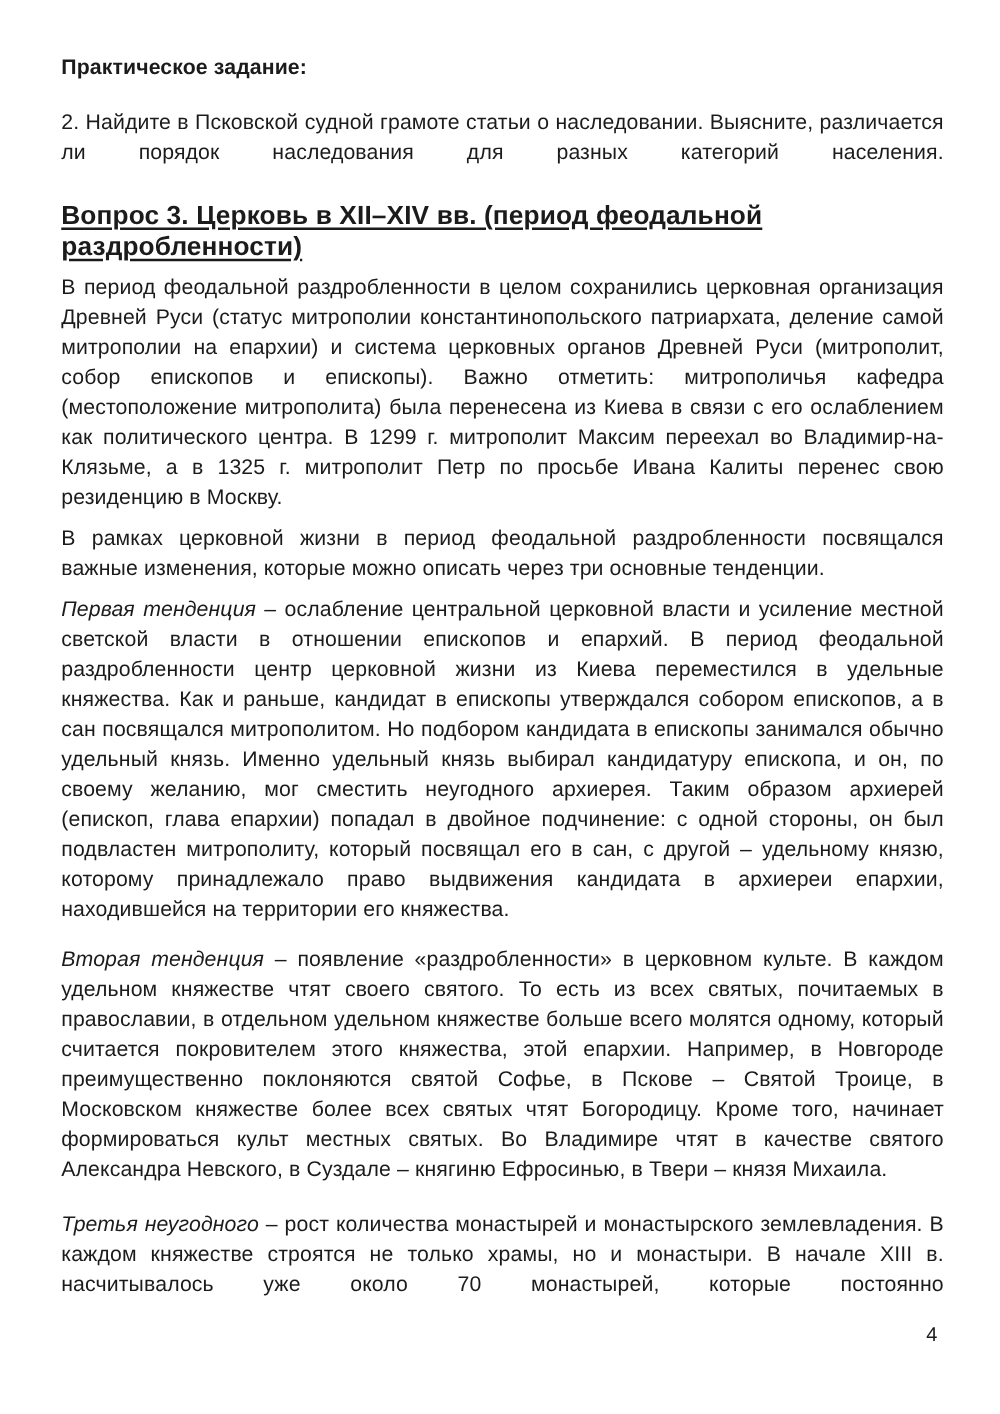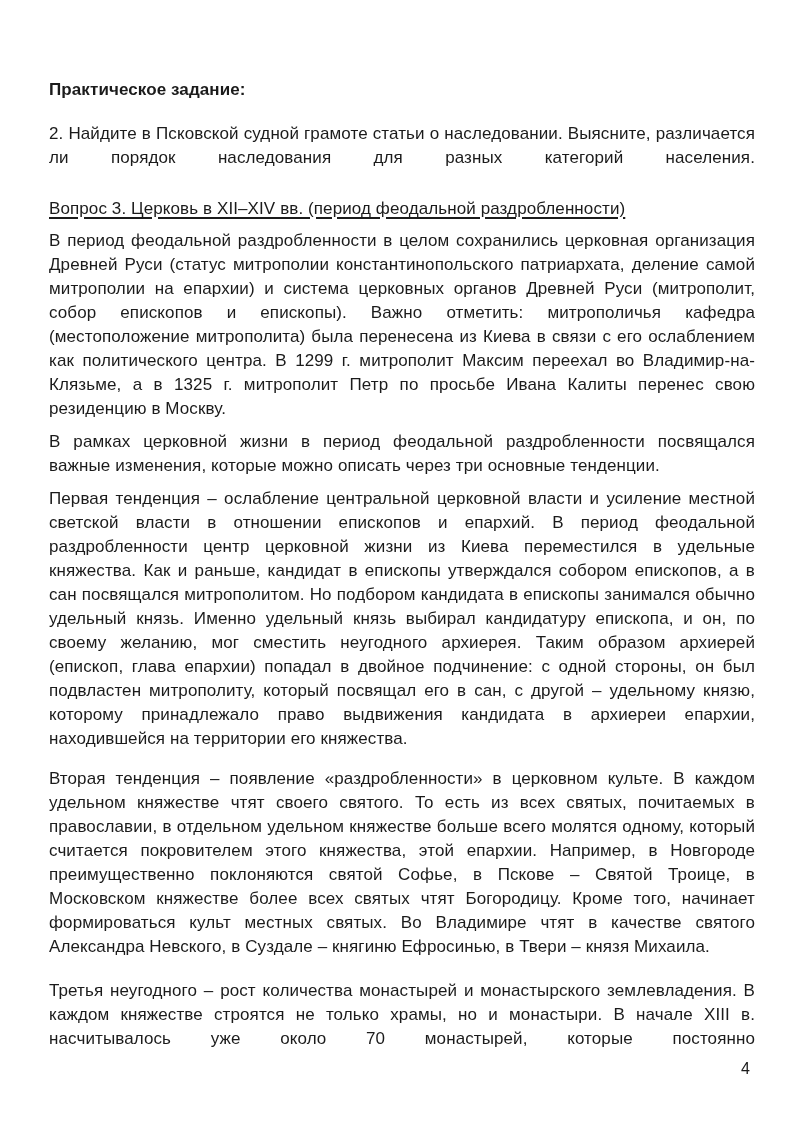--- a/index.html
+++ b/index.html
@@ -28,39 +28,39 @@
   p {
     margin: 0 0 9px 0;
     font-size: 17px;
     line-height: 24px;
     text-align: justify;
     letter-spacing: 0.1px;
   }
   .doc-heading {
     font-weight: bold;
     margin-bottom: 7px;
-    margin-top: 36px;
   }
   .section-heading {
-    font-weight: normal;
-    font-size: 17px;
+    font-weight: bold;
+    font-size: 21px;
     line-height: 25px;
     margin: 26px 0 8px 0;
     text-align: left;
   }
   .section-heading .u {
     text-decoration: underline;
     text-decoration-thickness: 2px;
     text-underline-offset: 3px;
   }
   .justify-last {
     text-align-last: justify;
     margin-top: 20px;
   }
   .tendency-label {
+    font-style: italic;
   }
   .t1 { margin-bottom: 16px; }
   .t2 { margin-bottom: 0; }
   .t3 { margin-bottom: 0; }
   .page-number {
     position: absolute;
     top: 1058px;
     right: 50px;
     font-size: 16px;
     line-height: 22px;

